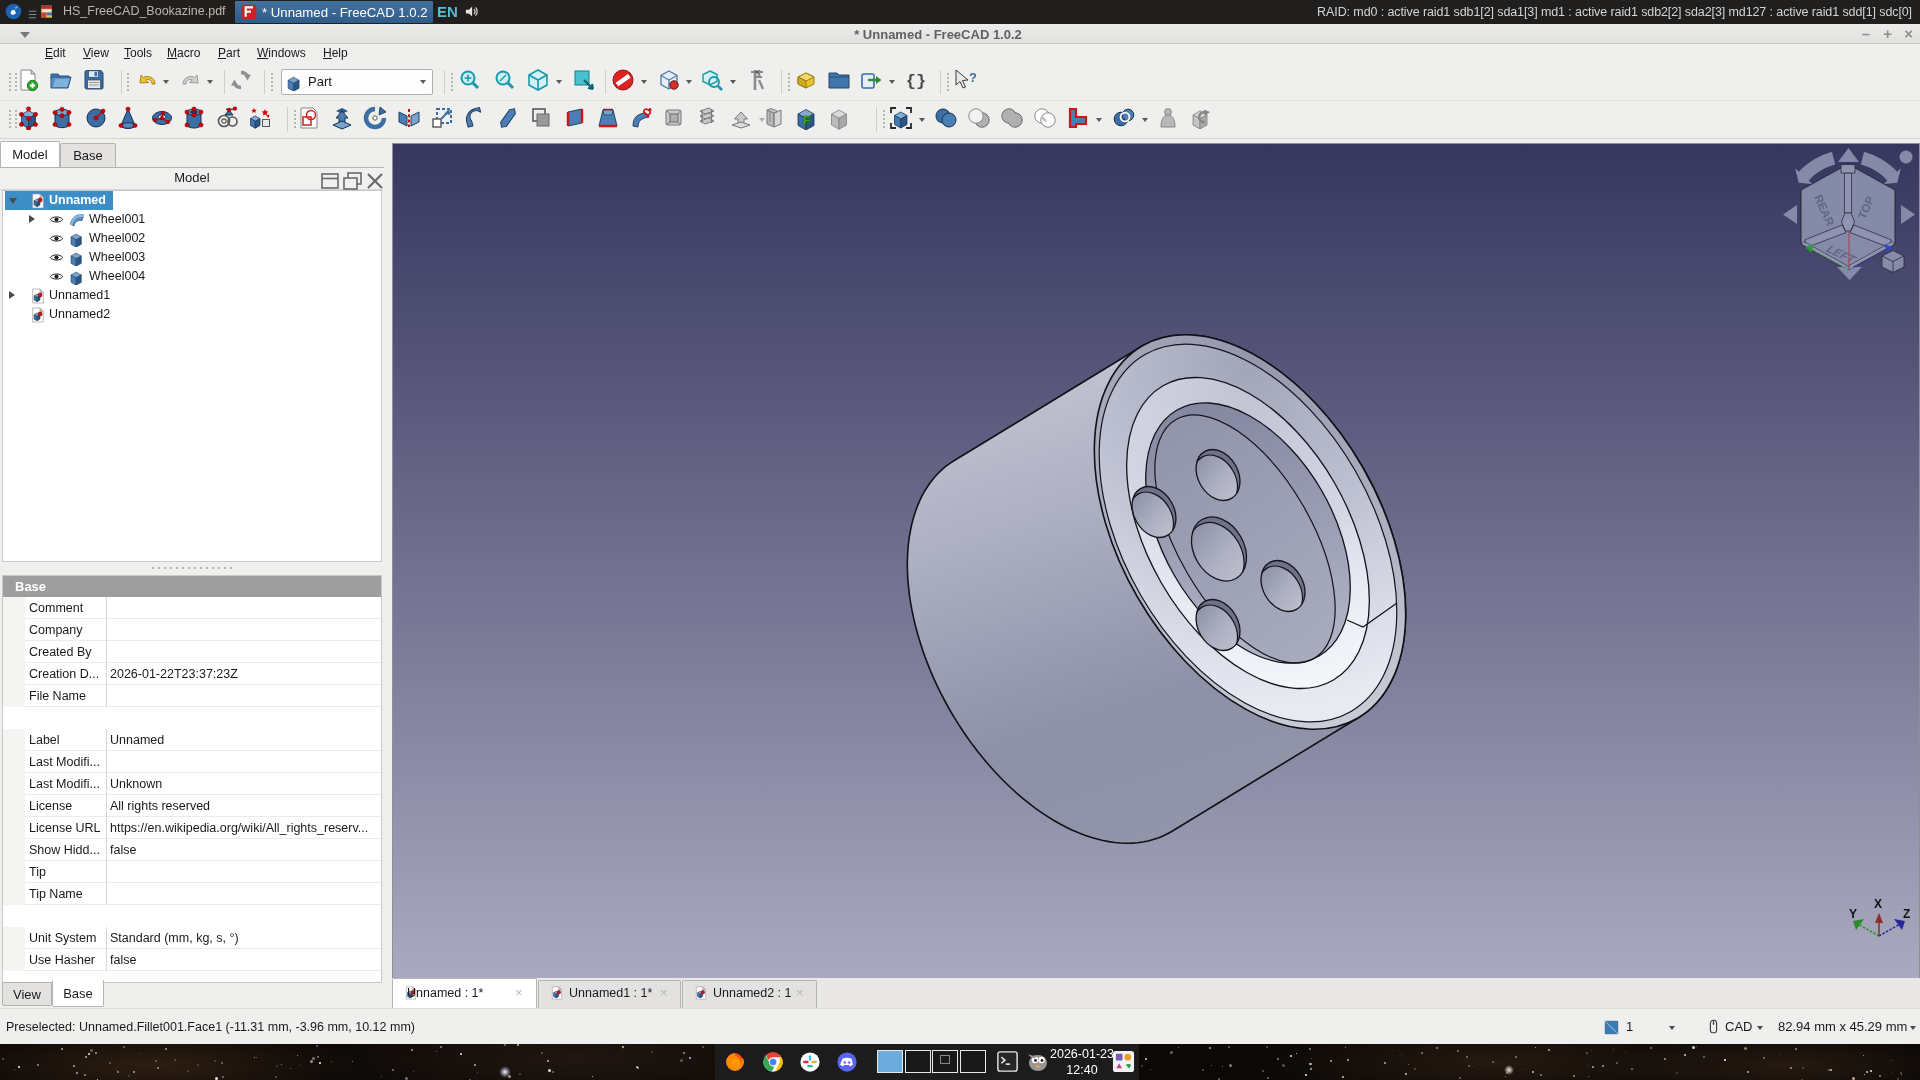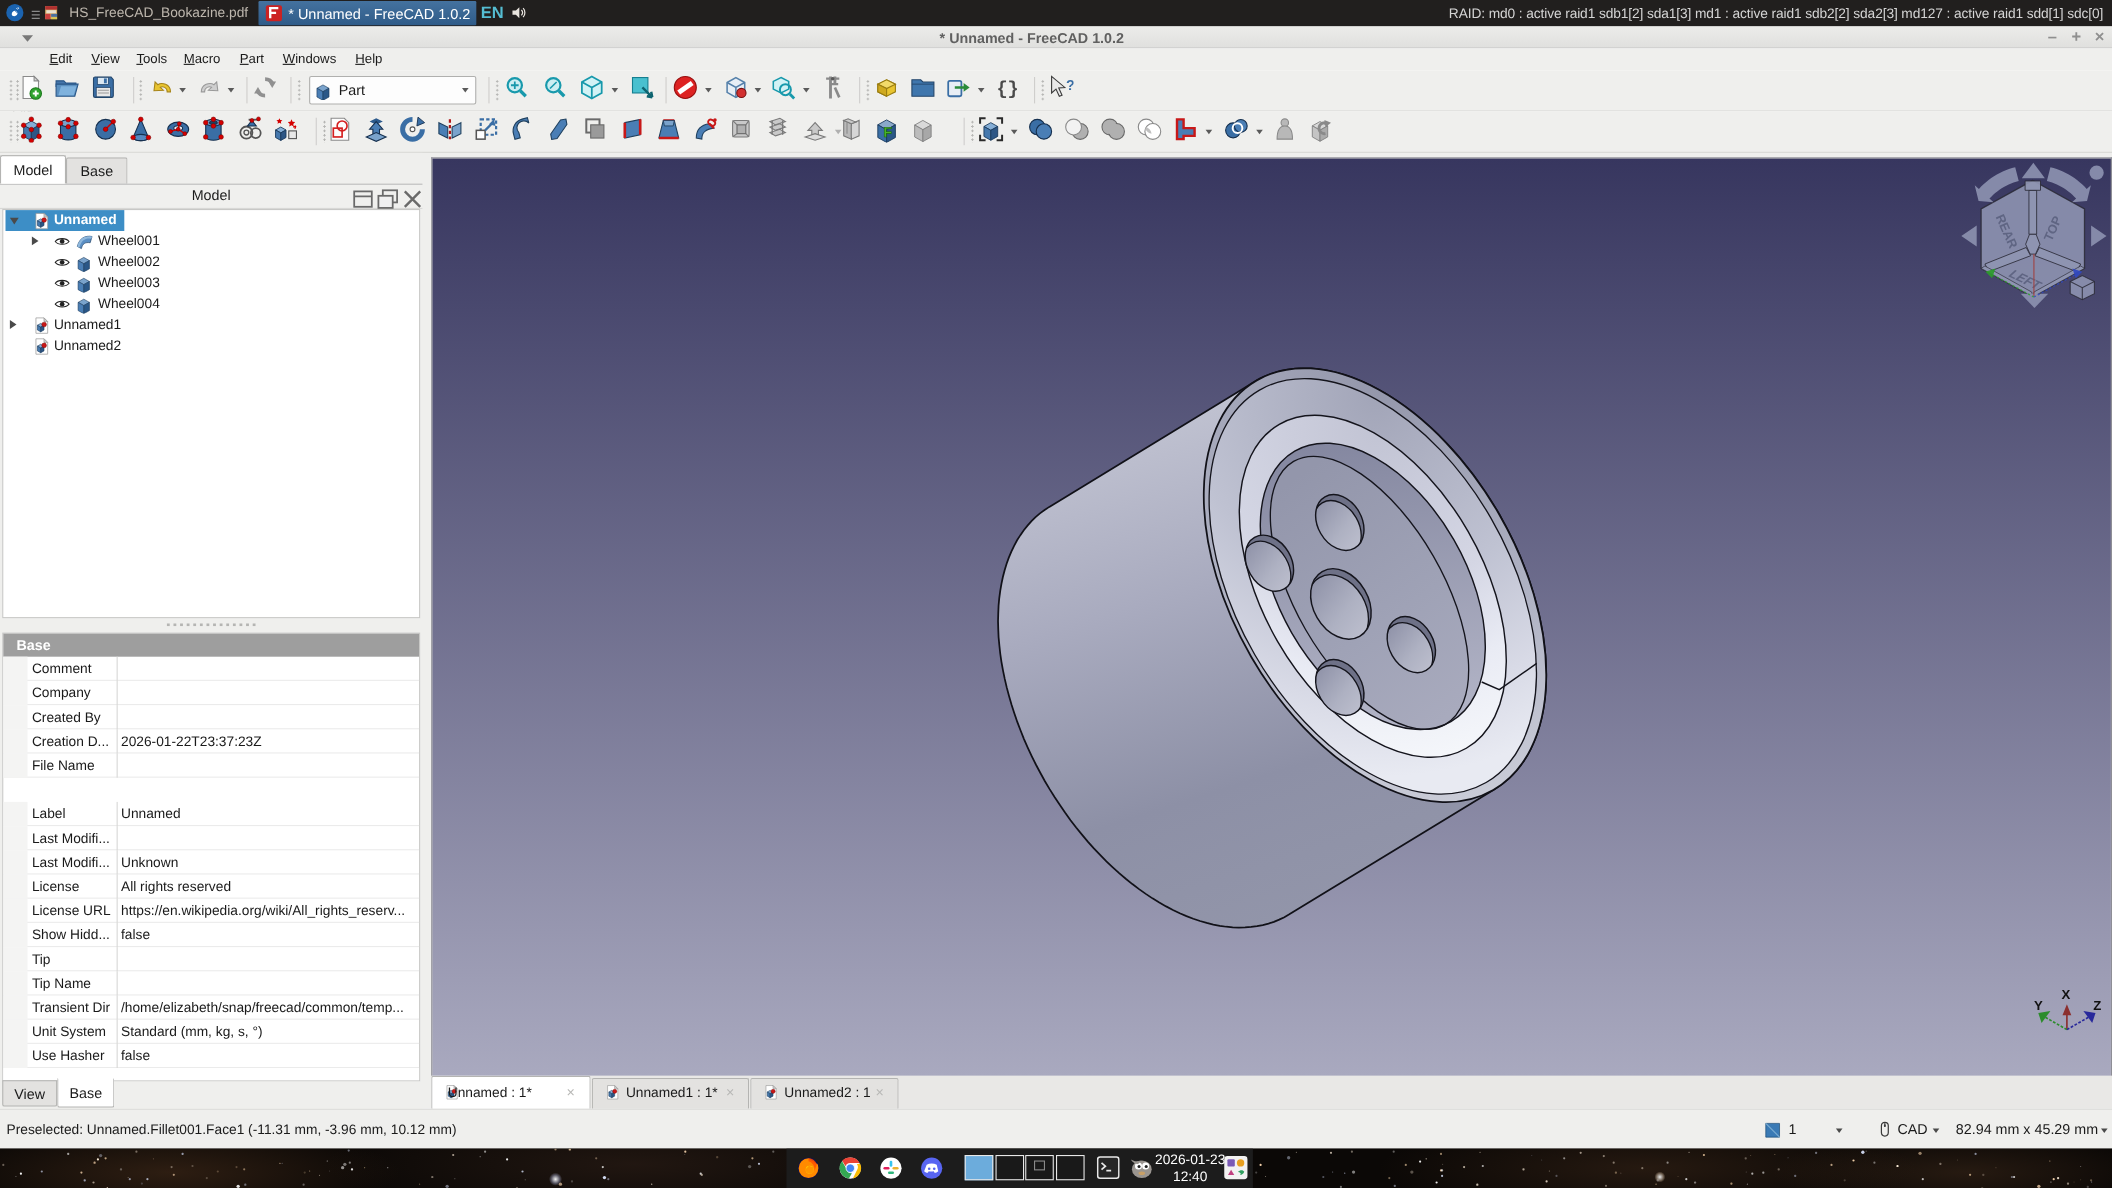--- a/index.html
+++ b/index.html
@@ -625,26 +625,20 @@
           <div class="abs" style="left:0;top:0;width:22px;height:22px;background:#f4f4f3;"></div>
     <div class="plabel">Tip</div>
           <div class="abs" style="left:103px;top:0;width:1px;height:22px;background:#d8d8d6;"></div>
           <div class="pvalue"></div>
         </div>
         <div class="prow" style="top:307px;">
           <div class="abs" style="left:0;top:0;width:22px;height:22px;background:#f4f4f3;"></div>
     <div class="plabel">Tip Name</div>
           <div class="abs" style="left:103px;top:0;width:1px;height:22px;background:#d8d8d6;"></div>
           <div class="pvalue"></div>
-        </div>
-        <div class="prow" style="top:329px;">
-          <div class="abs" style="left:0;top:0;width:22px;height:22px;background:#f4f4f3;"></div>
-    <div class="plabel">Transient Dir</div>
-          <div class="abs" style="left:103px;top:0;width:1px;height:22px;background:#d8d8d6;"></div>
-          <div class="pvalue">/home/elizabeth/snap/freecad/common/temp...</div>
         </div>
         <div class="prow" style="top:351px;">
           <div class="abs" style="left:0;top:0;width:22px;height:22px;background:#f4f4f3;"></div>
     <div class="plabel">Unit System</div>
           <div class="abs" style="left:103px;top:0;width:1px;height:22px;background:#d8d8d6;"></div>
           <div class="pvalue">Standard (mm, kg, s, °)</div>
         </div>
         <div class="prow" style="top:373px;">
           <div class="abs" style="left:0;top:0;width:22px;height:22px;background:#f4f4f3;"></div>
     <div class="plabel">Use Hasher</div>

